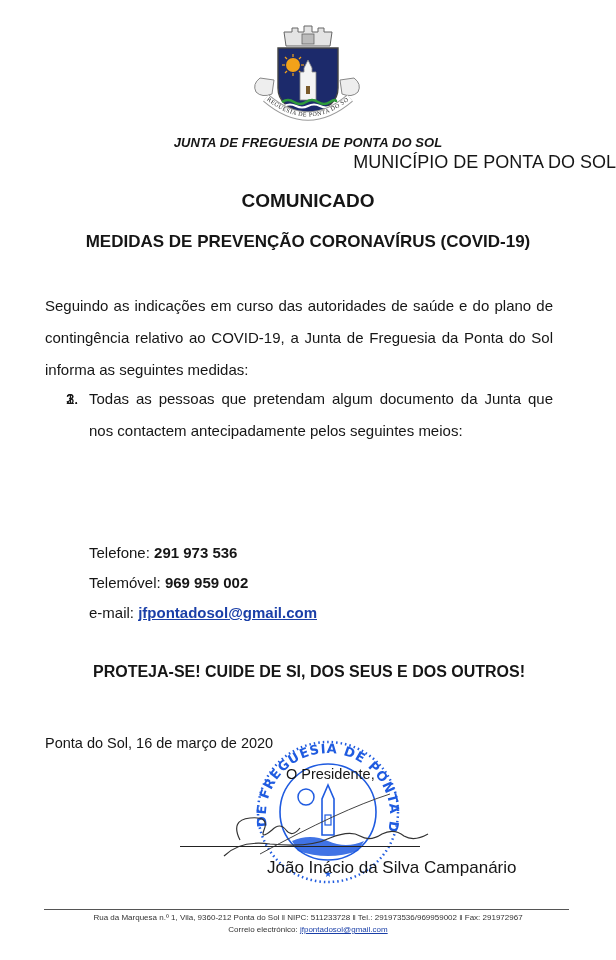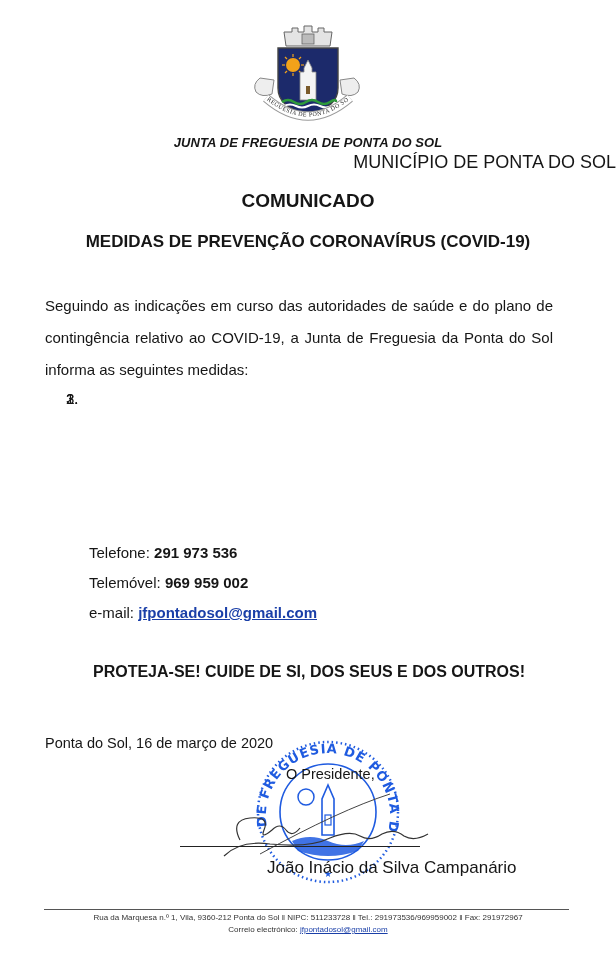--- a/index.html
+++ b/index.html
@@ -90,20 +90,21 @@
 
 <ol class="abs list items">
   <li>
     <span class="num">1.</span>
   </li>
   <li>
     <span class="num">2.</span>
   </li>
   <li>
     <span class="num">3.</span>
+    <span>Todas as pessoas que pretendam algum documento da Junta que nos contactem antecipadamente pelos seguintes meios:</span>
   </li>
 </ol>
 
 <div class="abs contact" style="top:537px;">
   <span>Telefone: </span><b>291 973 536</b>
 </div>
 <div class="abs contact" style="top:567px;">
   <span>Telemóvel: </span><b>969 959 002</b>
 </div>
 <div class="abs contact" style="top:597px;">

